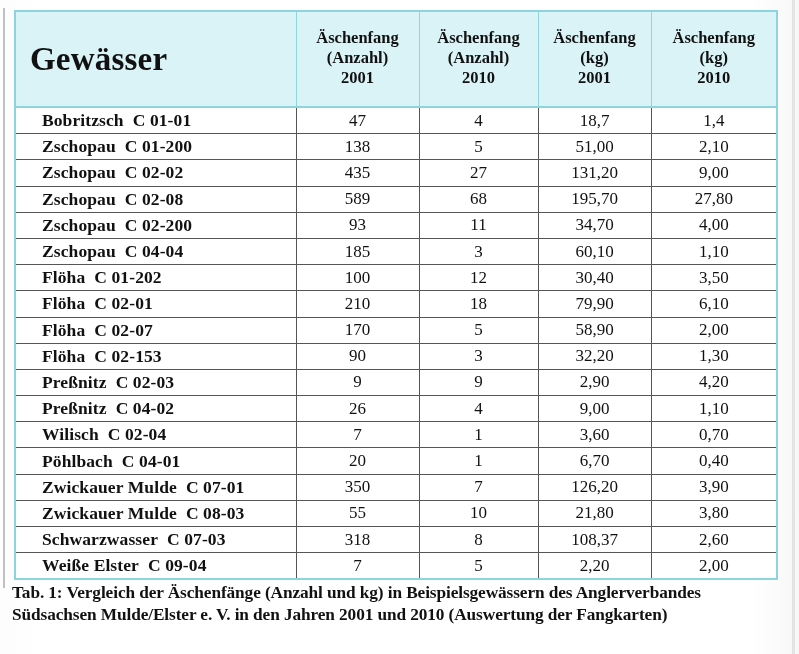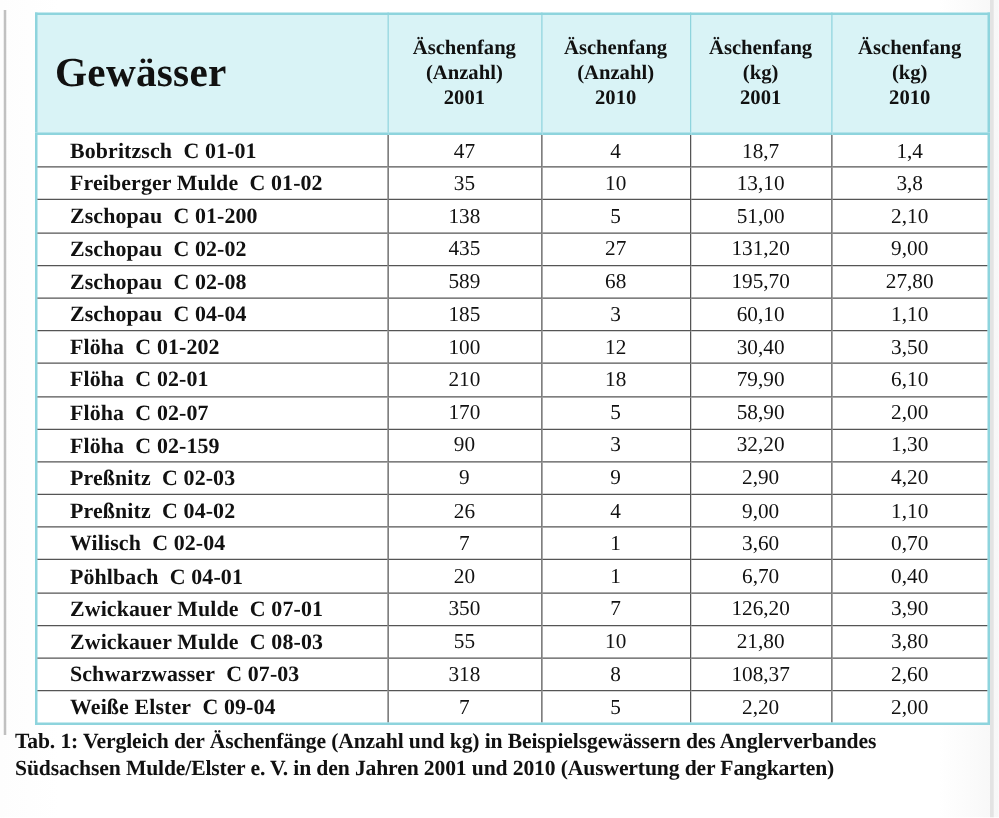--- a/index.html
+++ b/index.html
@@ -43,21 +43,20 @@
     width: 3px;
     height: 654px;
     background: #e3e3e3;
   }
 
   #table-wrap {
     position: absolute;
     left: 14px;
     top: 10px;
     width: 762px;
-    margin-left: 14px;
   }
 
   table.data {
     border-collapse: collapse;
     width: 762px;
     table-layout: fixed;
     background: #ffffff;
     border: 2px solid #8ed4dd;
   }
 
@@ -183,27 +182,20 @@
       </thead>
       <tbody id="table-body">
           <tr>
             <td class="name"><span>Bobritzsch</span><span class="code">C 01-01</span></td>
             <td class="num">47</td>
             <td class="num">4</td>
             <td class="num">18,7</td>
             <td class="num">1,4</td>
           </tr>
           <tr>
-            <td class="name"><span>Freiberger Mulde</span><span class="code">C 01-02</span></td>
-            <td class="num">35</td>
-            <td class="num">10</td>
-            <td class="num">13,10</td>
-            <td class="num">3,8</td>
-          </tr>
-          <tr>
             <td class="name"><span>Zschopau</span><span class="code">C 01-200</span></td>
             <td class="num">138</td>
             <td class="num">5</td>
             <td class="num">51,00</td>
             <td class="num">2,10</td>
           </tr>
           <tr>
             <td class="name"><span>Zschopau</span><span class="code">C 02-02</span></td>
             <td class="num">435</td>
             <td class="num">27</td>
@@ -211,20 +203,27 @@
             <td class="num">9,00</td>
           </tr>
           <tr>
             <td class="name"><span>Zschopau</span><span class="code">C 02-08</span></td>
             <td class="num">589</td>
             <td class="num">68</td>
             <td class="num">195,70</td>
             <td class="num">27,80</td>
           </tr>
           <tr>
+            <td class="name"><span>Zschopau</span><span class="code">C 02-200</span></td>
+            <td class="num">93</td>
+            <td class="num">11</td>
+            <td class="num">34,70</td>
+            <td class="num">4,00</td>
+          </tr>
+          <tr>
             <td class="name"><span>Zschopau</span><span class="code">C 04-04</span></td>
             <td class="num">185</td>
             <td class="num">3</td>
             <td class="num">60,10</td>
             <td class="num">1,10</td>
           </tr>
           <tr>
             <td class="name"><span>Flöha</span><span class="code">C 01-202</span></td>
             <td class="num">100</td>
             <td class="num">12</td>
@@ -239,21 +238,21 @@
             <td class="num">6,10</td>
           </tr>
           <tr>
             <td class="name"><span>Flöha</span><span class="code">C 02-07</span></td>
             <td class="num">170</td>
             <td class="num">5</td>
             <td class="num">58,90</td>
             <td class="num">2,00</td>
           </tr>
           <tr>
-            <td class="name"><span>Flöha</span><span class="code">C 02-159</span></td>
+            <td class="name"><span>Flöha</span><span class="code">C 02-153</span></td>
             <td class="num">90</td>
             <td class="num">3</td>
             <td class="num">32,20</td>
             <td class="num">1,30</td>
           </tr>
           <tr>
             <td class="name"><span>Preßnitz</span><span class="code">C 02-03</span></td>
             <td class="num">9</td>
             <td class="num">9</td>
             <td class="num">2,90</td>

